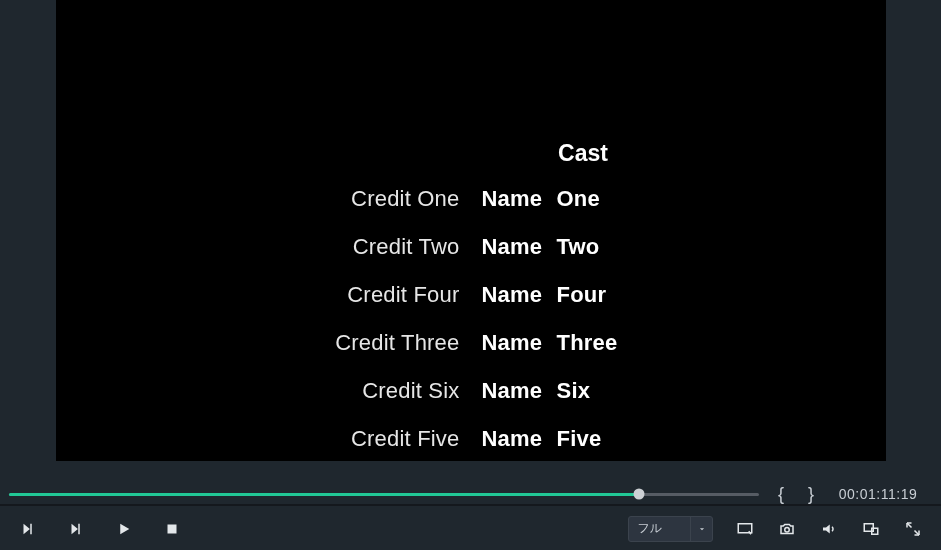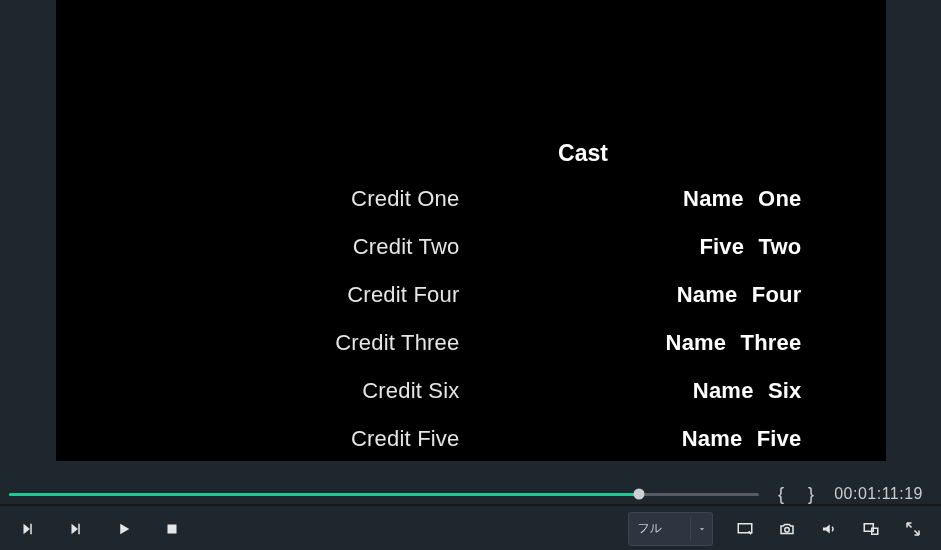--- a/index.html
+++ b/index.html
@@ -15,55 +15,55 @@
   .credits-title {
     font-size:23px; font-weight:700; text-align:center; position:absolute; left:0; right:0; top:0;
     display:flex; justify-content:center;
   }
   .credits-title span{ margin-left:225px; }
   .credit-row {
     display:flex; justify-content:center; gap:22px; font-size:22px; line-height:1; letter-spacing:0.2px;
   }
   .credit-row + .credit-row { margin-top:26px; }
   .credit-role { width:320px; text-align:right; font-weight:400; color:#e6e6e6;}
-  .credit-name { width:320px; text-align:right; font-weight:700; word-spacing:8px;}
+  .credit-name { width:320px; text-align:left; font-weight:700; word-spacing:8px;}
   .credits-list { margin-top:48px; }
 
   
   .scrub-row { height:20px; display:flex; align-items:center; padding:0 18px 0 9px; gap:14px;}
   .scrub {
     flex:1; height:14px; position:relative; display:flex; align-items:center; cursor:pointer;
   }
   .scrub-track {
     position:absolute; left:0; right:0; height:3px; background:#565c64; border-radius:2px;
   }
   .scrub-prog {
     position:absolute; left:0; height:3px; background:#21c896; border-radius:2px;
   }
   .scrub-thumb {
     position:absolute; width:11px; height:11px; background:#ccd0d4; border-radius:50%; top:50%; transform:translate(-50%,-50%);
   }
   .brace { color:#c8ced4; font-size:18px; width:16px; text-align:center; cursor:pointer;}
   .timecode {
-    color:#c8ced4; font-size:16px; font-family:Arial,monospace; min-width:90px; text-align:right; letter-spacing:0.5px;
+    color:#c8ced4; font-size:14px; font-family:Arial,monospace; min-width:90px; text-align:center; letter-spacing:0.5px;
   }
 
   
   .controls {
     height:44px; background:#1f272e; display:flex; align-items:center; padding:0 18px 0 12px; gap:0; border-top:1px solid rgba(0,0,0,0.0);
   }
   .ctrl-left { display:flex; align-items:center; gap:28px; margin-left:6px;}
   .ctrl-right { margin-left:auto; display:flex; align-items:center; gap:22px;}
   .ibtn {
     width:20px; height:20px; display:flex; align-items:center; justify-content:center; cursor:pointer; color:#d9dde1;
   }
   .ibtn svg { width:18px; height:18px; fill:#e3e7ea; }
 
   .select {
-    height:34px; display:flex; align-items:center; background:#2d3540; border:1px solid #3b434d; border-radius:3px;
+    height:26px; display:flex; align-items:center; background:#2d3540; border:1px solid #3b434d; border-radius:3px;
     color:#c8ced4; font-size:12px; padding:0 0 0 8px; cursor:pointer; gap:28px;
   }
   .select .chev { width:22px; height:24px; display:flex; align-items:center; justify-content:center; border-left:1px solid #3b434d;}
   .select .chev svg{ width:10px; height:10px; fill:#c8ced4;}
 
   .hairline { height:2px; background:#14181d; }
 </style>
 </head>
 <body>
 
@@ -75,21 +75,21 @@
         <div class="credits-title">
           <span>Cast</span>
         </div>
         <div class="credits-list">
           <div class="credit-row">
             <div class="credit-role">Credit One</div>
             <div class="credit-name">Name One</div>
           </div>
           <div class="credit-row">
             <div class="credit-role">Credit Two</div>
-            <div class="credit-name">Five Two</div>
+            <div class="credit-name">Name Two</div>
           </div>
           <div class="credit-row">
             <div class="credit-role">Credit Four</div>
             <div class="credit-name">Name Four</div>
           </div>
           <div class="credit-row">
             <div class="credit-role">Credit Three</div>
             <div class="credit-name">Name Three</div>
           </div>
           <div class="credit-row">

